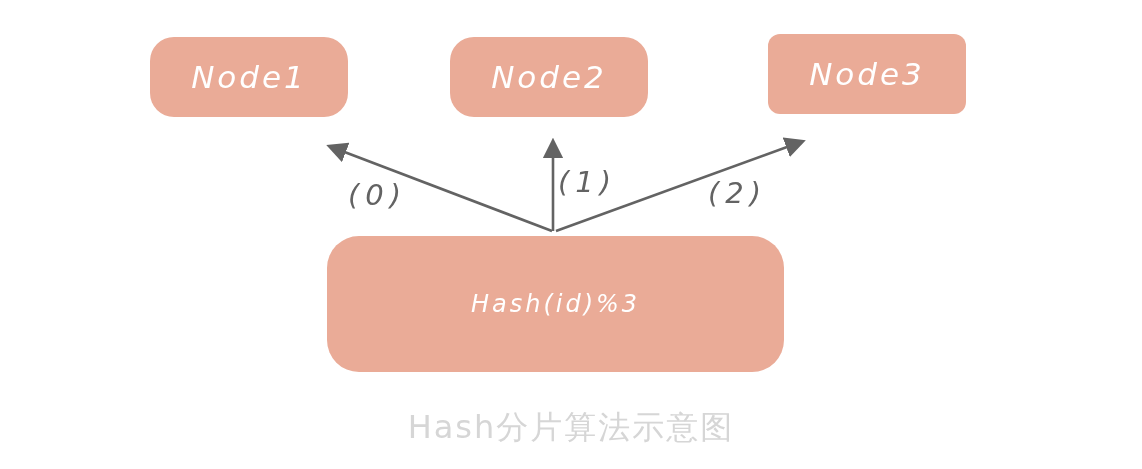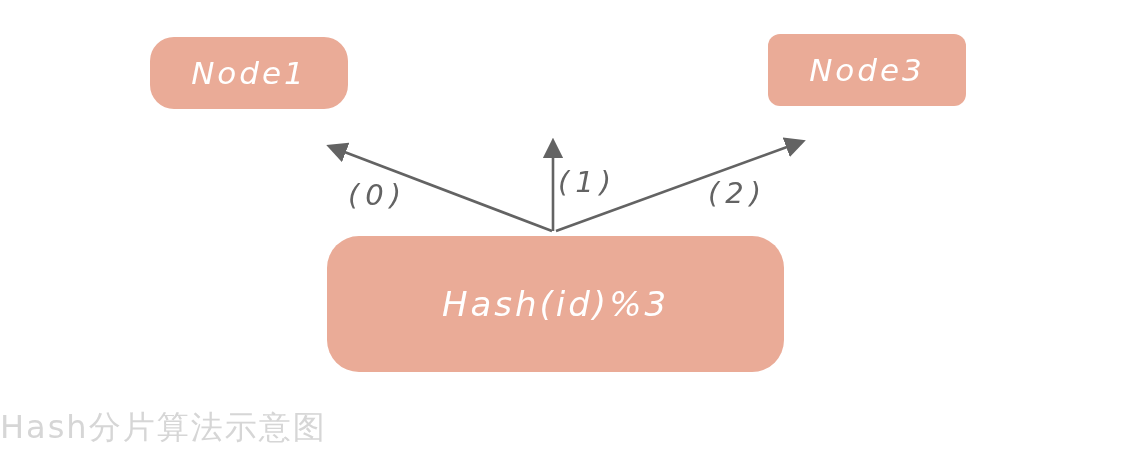--- a/index.html
+++ b/index.html
@@ -24,35 +24,35 @@
     background:var(--box-fill);
     color:var(--box-text);
     display:flex;
     align-items:center;
     justify-content:center;
     font-style:italic;
     letter-spacing:3px;
   }
   .node-box{
     width:198px;
-    height:72px;
+    height:80px;
     top:37px;
     border-radius:24px;
     font-size:31px;
   }
   .node-box.n1{left:150px;}
   .node-box.n2{left:450px;}
   .node-box.n3{left:768px;top:34px;border-radius:12px;}
   .hash-box{
     left:327px;
     top:236px;
     width:457px;
     height:136px;
     border-radius:32px;
-    font-size:34px;
+    font-size:24px;
   }
   .arrows{
     position:absolute;
     left:0;top:0;
     width:1142px;
     height:469px;
     pointer-events:none;
   }
   .arrow-label{
     position:absolute;
@@ -63,32 +63,36 @@
     white-space:nowrap;
   }
   .arrow-label.l0{left:348px;top:178px;}
   .arrow-label.l1{left:558px;top:165px;}
   .arrow-label.l2{left:708px;top:176px;}
   .caption{
     position:absolute;
     left:0;
     top:406px;
     width:100%;
+    text-align:center;
     color:var(--caption);
     font-size:32px;
     letter-spacing:2px;
   }
 </style>
 </head>
 <body>
 
 <div class="canvas">
 
   <div class="box node-box n1">
     <span>Node1</span>
+  </div>
+  <div class="box node-box n2">
+    <span>Node2</span>
   </div>
   <div class="box node-box n3">
     <span>Node3</span>
   </div>
 
   <svg class="arrows" viewBox="0 0 1142 469" xmlns="http://www.w3.org/2000/svg">
     <defs>
       <marker id="ah" viewBox="0 0 10 10" refX="6" refY="5" markerWidth="8" markerHeight="8" orient="auto-start-reverse">
         <path d="M0,0 L10,5 L0,10 z" fill="#636363"></path>
       </marker>

